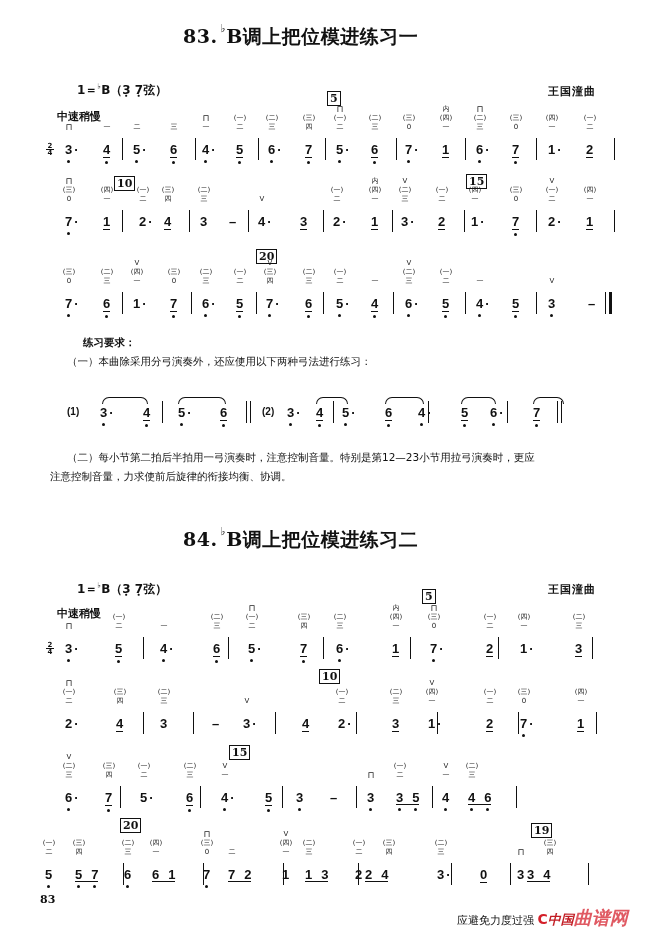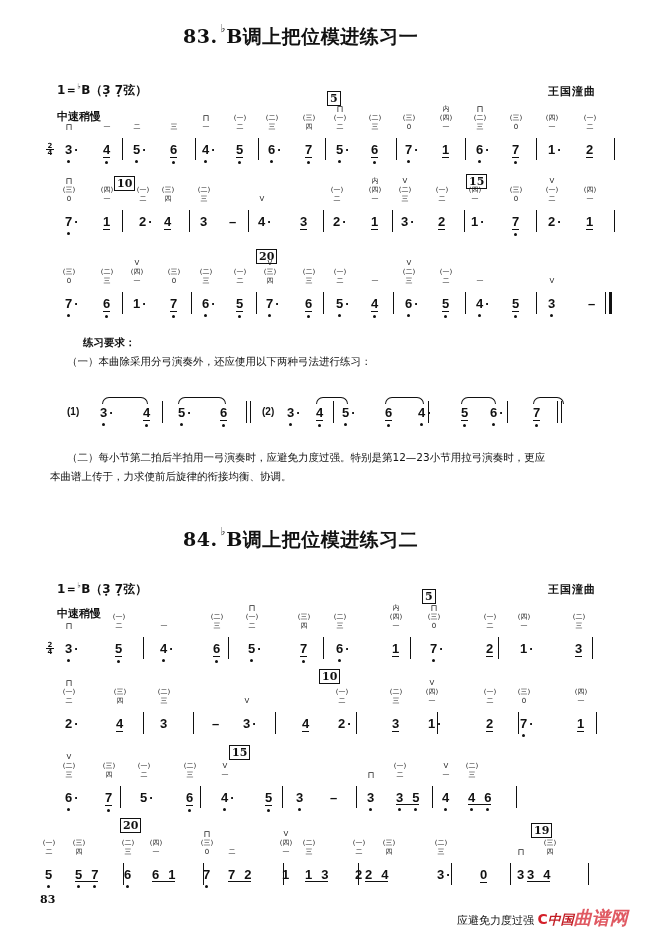--- a/index.html
+++ b/index.html
@@ -1,21 +1,21 @@
 <!DOCTYPE html>
 <html><head>
 <meta charset="utf-8">
 <style>
   html, body { margin:0; padding:0; background:#fff; }
   body { width:649px; height:929px; position:relative; overflow:hidden; color:#111;
          font-family:"DejaVu Serif", serif; }
   .abs { position:absolute; }
   .title { font-size:19px; font-weight:bold; white-space:nowrap; letter-spacing:0.5px; }
   .title .flat { font-size:11px; vertical-align:top; position:relative; top:-2px; margin-left:3px; }
-  .key { font-family:"DejaVu Sans", sans-serif; font-size:12px; font-weight:bold; white-space:nowrap; }
+  .key { font-family:"DejaVu Sans", sans-serif; font-size:12px; font-weight:bold; white-space:nowrap;margin-left:20px; }
   .key .flat { font-size:8px; vertical-align:top; }
   .key .dn { position:relative; display:inline-block; }
   .key .dn::after { content:"•"; position:absolute; left:2px; top:9px; font-size:6px; }
   .tempo { font-family:"DejaVu Sans", sans-serif; font-size:11px; font-weight:bold; }
   .composer { font-family:"DejaVu Sans", sans-serif; font-size:11px; font-weight:bold; letter-spacing:1px; }
   .rehearsal { border:1.5px solid #111; font-size:11px; font-weight:bold; padding:0 2px; line-height:13px; font-family:"DejaVu Serif", serif; }
   .timesig { font-family:"DejaVu Sans", sans-serif; font-size:7px; font-weight:bold; line-height:6px; text-align:center; width:8px; }
   .timesig .bar { border-top:1px solid #111; }
   .note { font-family:"Liberation Sans", sans-serif; font-size:13px; font-weight:bold; white-space:nowrap; }
   .note .d { position:relative; display:inline-block; }
@@ -255,22 +255,22 @@
     <div class="barline" style="left: 162px; top: 6px;"></div>
     <div class="barline" style="left: 333px; top: 6px;"></div>
     <div class="barline" style="left: 428px; top: 6px;"></div>
     <div class="barline" style="left: 507px; top: 6px;"></div>
     <div class="dbl" style="left: 246px; top: 6px;"></div>
     <div class="dbl" style="left: 250px; top: 6px;"></div>
     <div class="dbl" style="left: 557px; top: 6px;"></div>
     <div class="dbl" style="left: 561px; top: 6px;"></div>
   </div>
 
-<div class="abs bodytext" style="left:67px; top:451px;">（二）每小节第二拍后半拍用一弓演奏时，应避免力度过强。特别是第12—23小节用拉弓演奏时，更应</div>
-<div class="abs bodytext" style="left:50px; top:470px;">本曲谱上传于，力求使前后旋律的衔接均衡、协调。</div>
+<div class="abs bodytext" style="left:67px; top:451px;">（二）每小节第二拍后半拍用一弓演奏时，注意控制音量。特别是第12—23小节用拉弓演奏时，更应</div>
+<div class="abs bodytext" style="left:50px; top:470px;">注意控制音量，力求使前后旋律的衔接均衡、协调。</div>
 
 <div class="abs title" style="left:183px; top:527px;">
   <span>84.</span><span class="flat">♭</span><span>B调上把位模进练习二</span>
 </div>
 
 <div class="abs key" style="left:57px; top:581px;">
   <span>1＝</span><span class="flat">♭</span><span>B（</span><span class="dn">3</span> <span class="dn">7</span><span>弦）</span>
 </div>
 <div class="abs composer" style="left:548px; top:582px;">王国潼曲</div>
 <div class="abs tempo" style="left:57px; top:606px;">中速稍慢</div>

